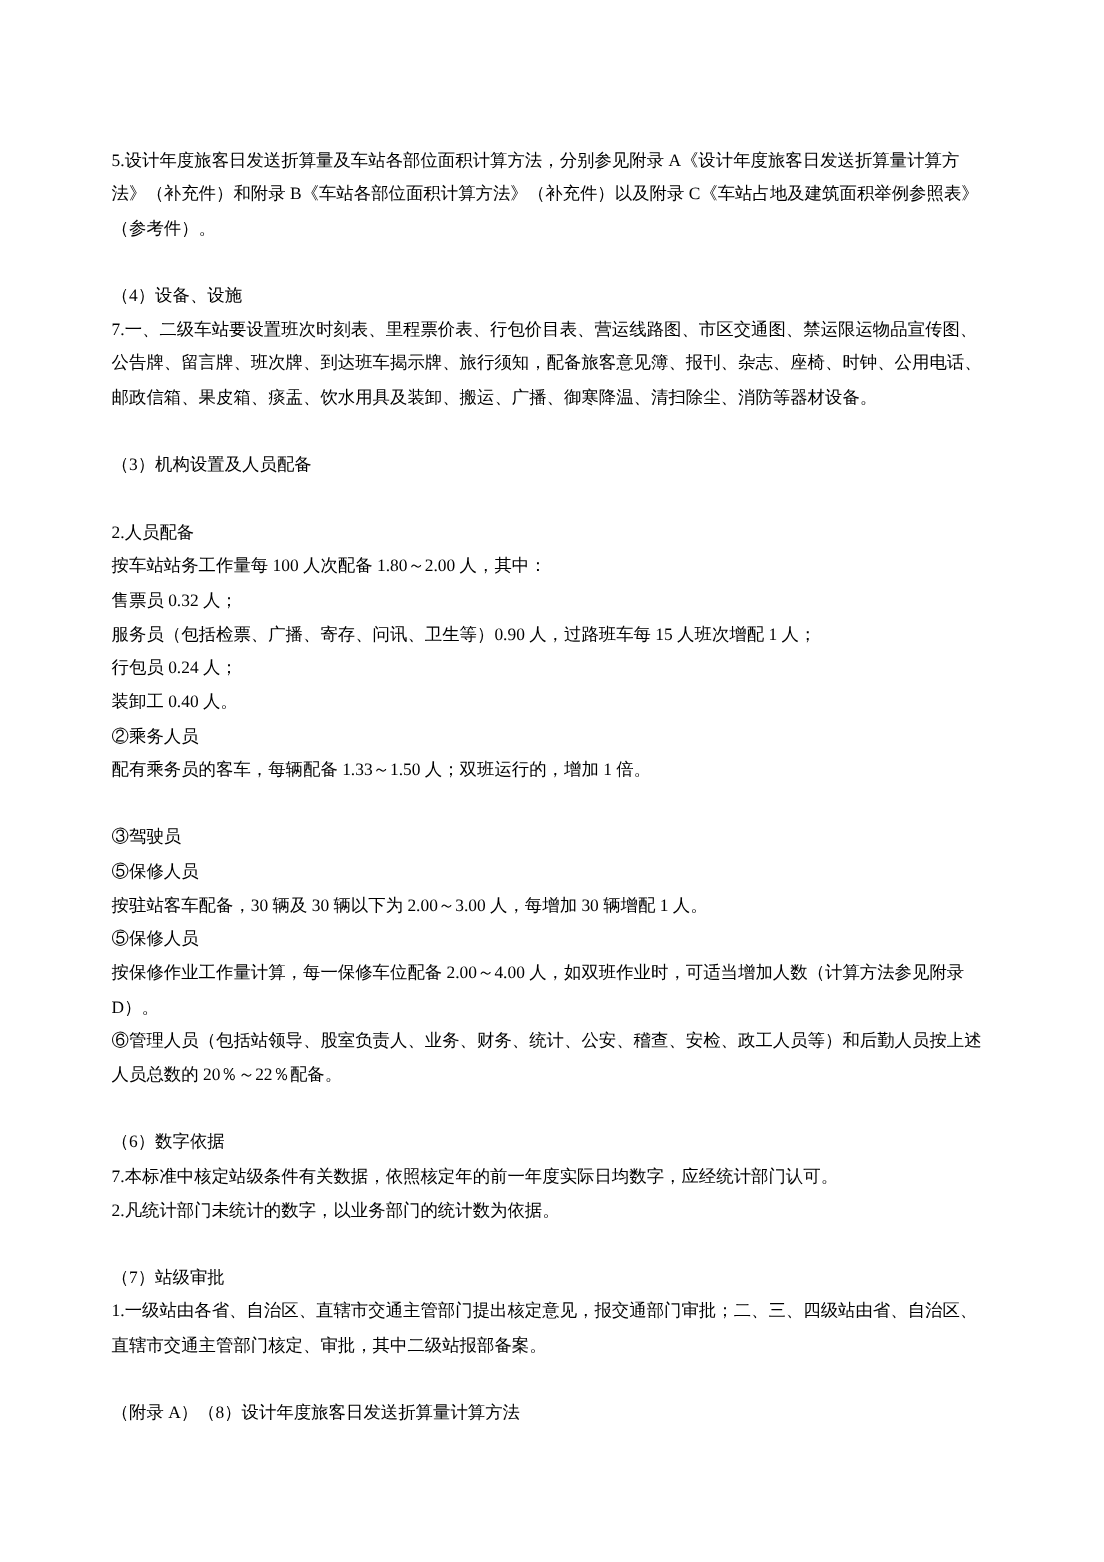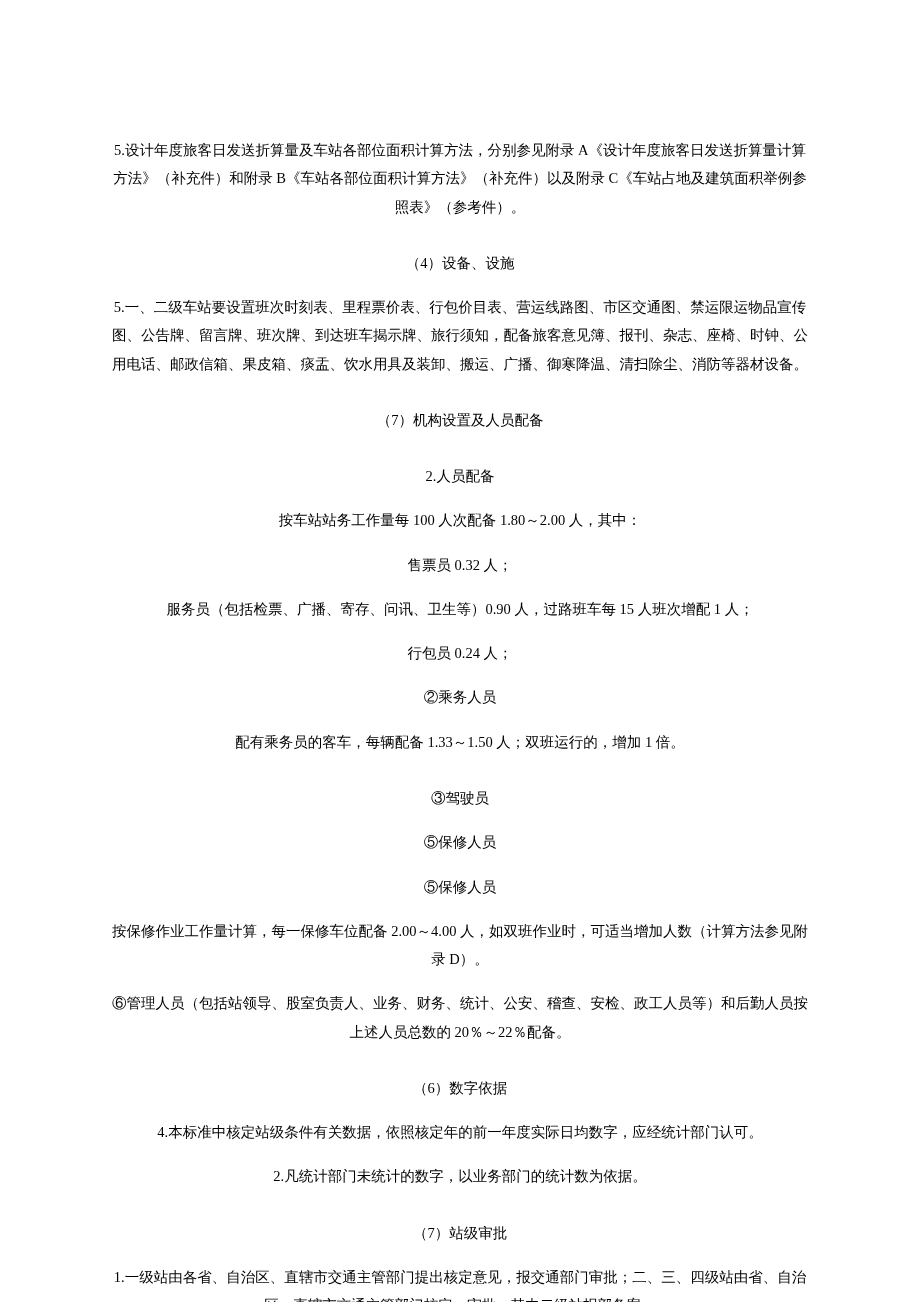--- a/index.html
+++ b/index.html
@@ -10,64 +10,65 @@
       font-size: 14.5px;
       line-height: 1.95;
       color: #000000;
     }
     .page {
       width: 920px;
       padding: 120px 93px 60px 93px;
       box-sizing: border-box;
     }
     p {
-      margin: 16px;
+      margin: 0;
       padding: 0;
-      text-align: center;
     }
     .block {
       margin-bottom: 28px;
     }
     .block:last-child {
       margin-bottom: 0;
     }
   </style>
 </head>
 <body>
 
 <div class="page" id="page-root">
     <div class="block">
       <p>5.设计年度旅客日发送折算量及车站各部位面积计算方法，分别参见附录 A《设计年度旅客日发送折算量计算方法》（补充件）和附录 B《车站各部位面积计算方法》（补充件）以及附录 C《车站占地及建筑面积举例参照表》（参考件）。</p>
     </div>
     <div class="block">
       <p>（4）设备、设施</p>
-      <p>5.一、二级车站要设置班次时刻表、里程票价表、行包价目表、营运线路图、市区交通图、禁运限运物品宣传图、公告牌、留言牌、班次牌、到达班车揭示牌、旅行须知，配备旅客意见簿、报刊、杂志、座椅、时钟、公用电话、邮政信箱、果皮箱、痰盂、饮水用具及装卸、搬运、广播、御寒降温、清扫除尘、消防等器材设备。</p>
+      <p>7.一、二级车站要设置班次时刻表、里程票价表、行包价目表、营运线路图、市区交通图、禁运限运物品宣传图、公告牌、留言牌、班次牌、到达班车揭示牌、旅行须知，配备旅客意见簿、报刊、杂志、座椅、时钟、公用电话、邮政信箱、果皮箱、痰盂、饮水用具及装卸、搬运、广播、御寒降温、清扫除尘、消防等器材设备。</p>
     </div>
     <div class="block">
-      <p>（7）机构设置及人员配备</p>
+      <p>（3）机构设置及人员配备</p>
     </div>
     <div class="block">
       <p>2.人员配备</p>
       <p>按车站站务工作量每 100 人次配备 1.80～2.00 人，其中：</p>
       <p>售票员 0.32 人；</p>
       <p>服务员（包括检票、广播、寄存、问讯、卫生等）0.90 人，过路班车每 15 人班次增配 1 人；</p>
       <p>行包员 0.24 人；</p>
+      <p>装卸工 0.40 人。</p>
       <p>②乘务人员</p>
       <p>配有乘务员的客车，每辆配备 1.33～1.50 人；双班运行的，增加 1 倍。</p>
     </div>
     <div class="block">
       <p>③驾驶员</p>
       <p>⑤保修人员</p>
+      <p>按驻站客车配备，30 辆及 30 辆以下为 2.00～3.00 人，每增加 30 辆增配 1 人。</p>
       <p>⑤保修人员</p>
       <p>按保修作业工作量计算，每一保修车位配备 2.00～4.00 人，如双班作业时，可适当增加人数（计算方法参见附录 D）。</p>
       <p>⑥管理人员（包括站领导、股室负责人、业务、财务、统计、公安、稽查、安检、政工人员等）和后勤人员按上述人员总数的 20％～22％配备。</p>
     </div>
     <div class="block">
       <p>（6）数字依据</p>
-      <p>4.本标准中核定站级条件有关数据，依照核定年的前一年度实际日均数字，应经统计部门认可。</p>
+      <p>7.本标准中核定站级条件有关数据，依照核定年的前一年度实际日均数字，应经统计部门认可。</p>
       <p>2.凡统计部门未统计的数字，以业务部门的统计数为依据。</p>
     </div>
     <div class="block">
       <p>（7）站级审批</p>
       <p>1.一级站由各省、自治区、直辖市交通主管部门提出核定意见，报交通部门审批；二、三、四级站由省、自治区、直辖市交通主管部门核定、审批，其中二级站报部备案。</p>
     </div>
     <div class="block">
       <p>（附录 A）（8）设计年度旅客日发送折算量计算方法</p>
     </div>
   </div>

